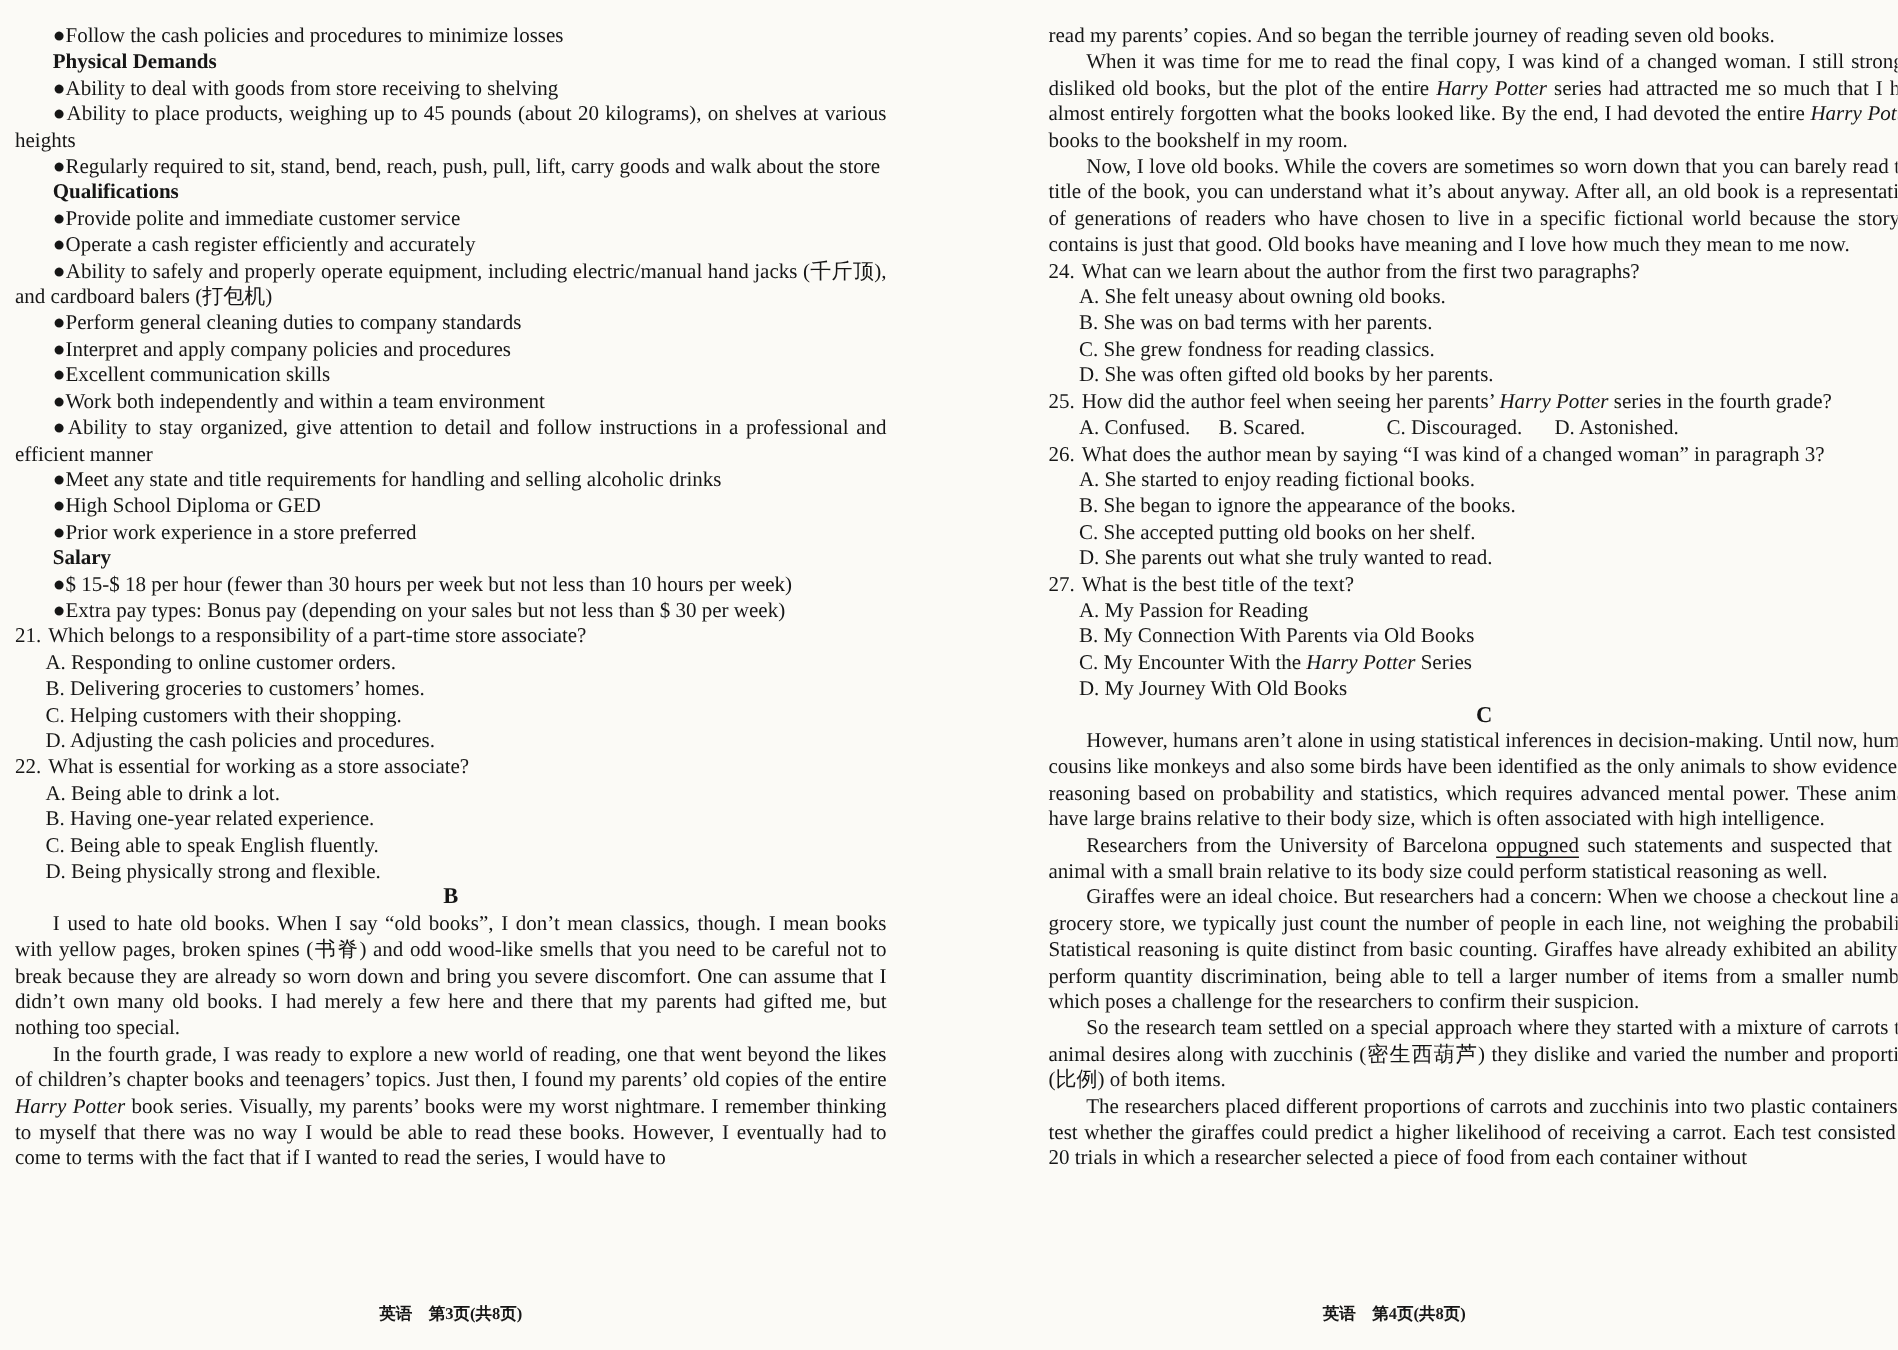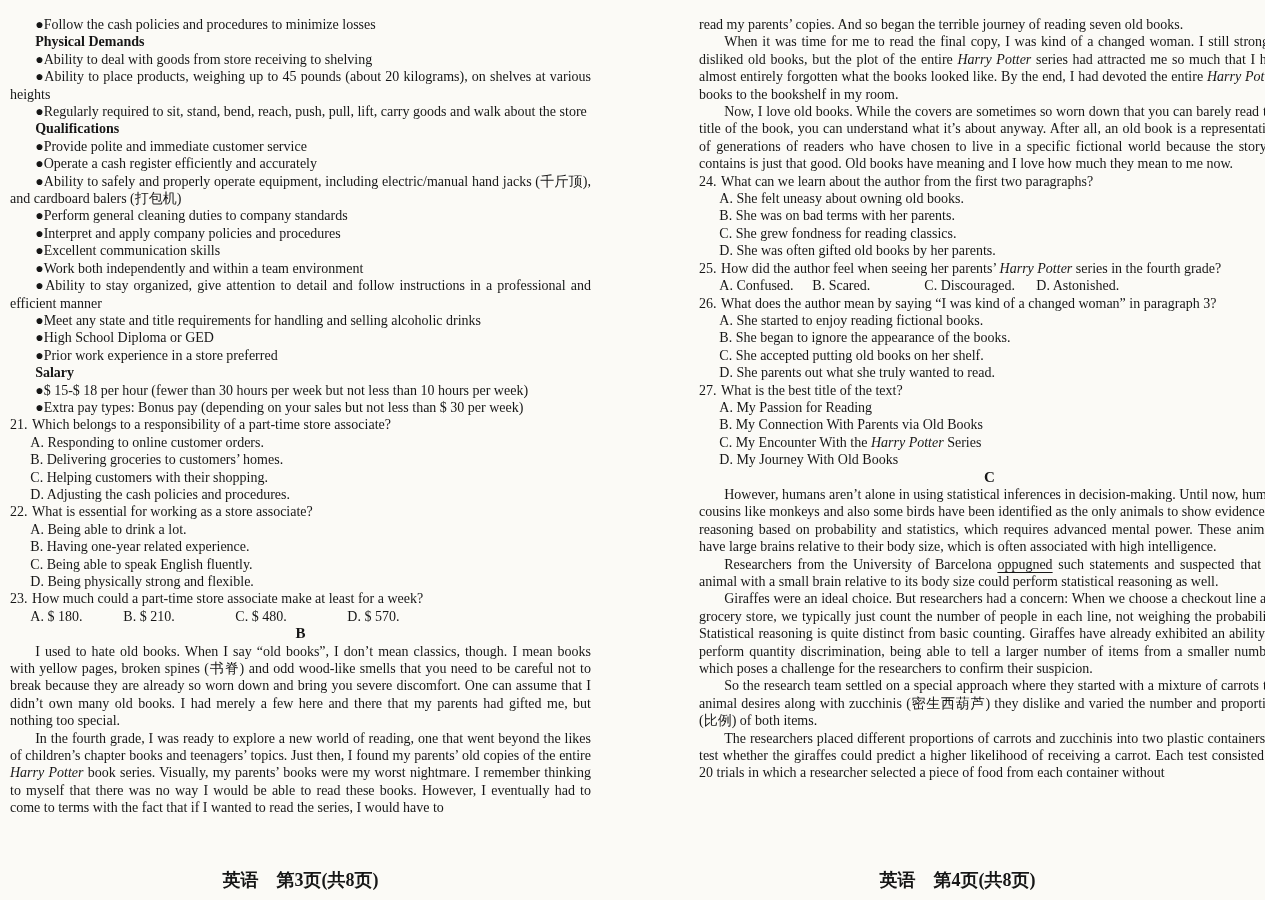--- a/index.html
+++ b/index.html
@@ -28,25 +28,25 @@
   .opt{padding-left:1.45em;text-align:left;}
   .optrow{padding-left:1.45em;text-align:left;}
   .optrow .o1{display:inline-block;width:93px;}
   .optrow .o2{display:inline-block;width:112px;}
   .optrow .o3{display:inline-block;width:112px;}
   .optrow .o4{display:inline-block;}
   .sec{text-align:center;text-indent:0;font-weight:bold;font-size:15px;}
   .u{text-decoration:underline;text-underline-offset:3px;margin-top:32px;}
   .footer{
     position:absolute;top:868px;width:581px;
-    text-align:center;font-weight:bold;font-size:18px;
+    text-align:center;font-weight:bold;font-size:11px;
     font-family:"Liberation Serif","DejaVu Serif",serif;
   }
   .footer-left{left:10px;}
-  .footer-right{left:667px;}
+  .footer-right{left:639px;}
   i{}
 </style>
 </head>
 <body>
 
 <div class="col col-left">
   <p class="b">●Follow the cash policies and procedures to minimize losses</p>
   <p class="h">Physical Demands</p>
   <p class="b">●Ability to deal with goods from store receiving to shelving</p>
   <p class="b">●Ability to place products, weighing up to 45 pounds (about 20 kilograms), on shelves at various heights</p>
@@ -73,26 +73,20 @@
     <p class="opt">B. Delivering groceries to customers’ homes.</p>
     <p class="opt">C. Helping customers with their shopping.</p>
     <p class="opt">D. Adjusting the cash policies and procedures.</p>
   </div>
   <div>
     <p class="qline"><span class="qnum">22.</span><span>What is essential for working as a store associate?</span></p>
     <p class="opt">A. Being able to drink a lot.</p>
     <p class="opt">B. Having one-year related experience.</p>
     <p class="opt">C. Being able to speak English fluently.</p>
     <p class="opt">D. Being physically strong and flexible.</p>
-  </div>
-  <div>
-    <p class="qline"><span class="qnum">23.</span><span>How much could a part-time store associate make at least for a week?</span></p>
-    <p class="optrow">
-      <span class="o1">A. $ 180.</span><span class="o2">B. $ 210.</span><span class="o3">C. $ 480.</span><span class="o4">D. $ 570.</span>
-    </p>
   </div>
 
   <p class="sec">B</p>
   <p class="para">I used to hate old books. When I say “old books”, I don’t mean classics, though. I mean books with yellow pages, broken spines (书脊) and odd wood-like smells that you need to be careful not to break because they are already so worn down and bring you severe discomfort. One can assume that I didn’t own many old books. I had merely a few here and there that my parents had gifted me, but nothing too special.</p>
   <p class="para"><span>In the fourth grade, I was ready to explore a new world of reading, one that went beyond the likes of children’s chapter books and teenagers’ topics. Just then, I found my parents’ old copies of the entire </span><i>Harry Potter</i><span> book series. Visually, my parents’ books were my worst nightmare. I remember thinking to myself that there was no way I would be able to read these books. However, I eventually had to come to terms with the fact that if I wanted to read the series, I would have to</span></p>
 </div>
 
 <div class="col col-right">
   <p class="noindent">read my parents’ copies. And so began the terrible journey of reading seven old books.</p>
   <p class="para"><span>When it was time for me to read the final copy, I was kind of a changed woman. I still strongly disliked old books, but the plot of the entire </span><i>Harry Potter</i><span> series had attracted me so much that I had almost entirely forgotten what the books looked like. By the end, I had devoted the entire </span><i>Harry Potter</i><span> books to the bookshelf in my room.</span></p>

